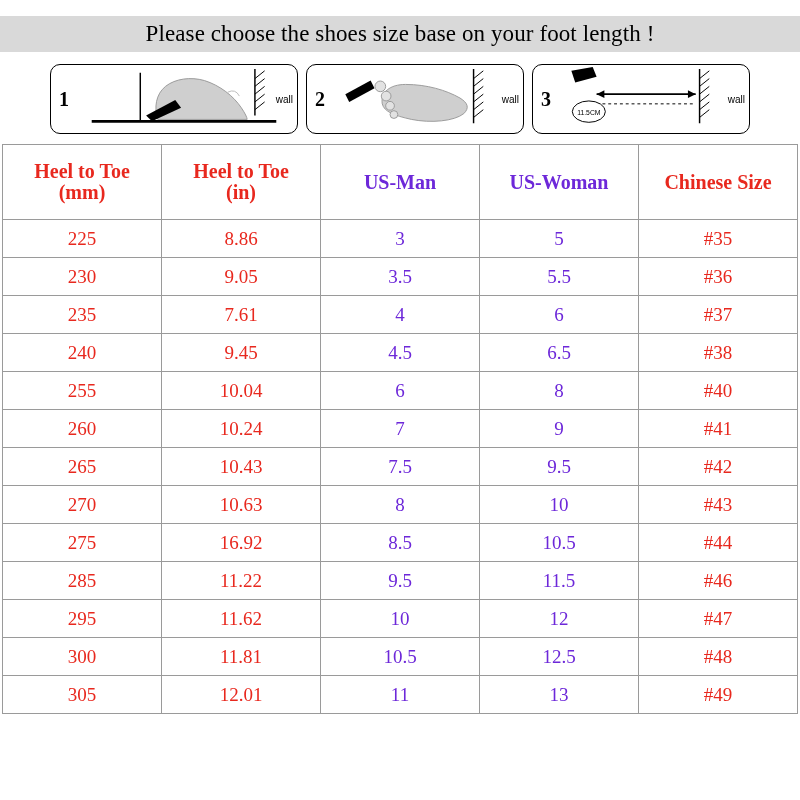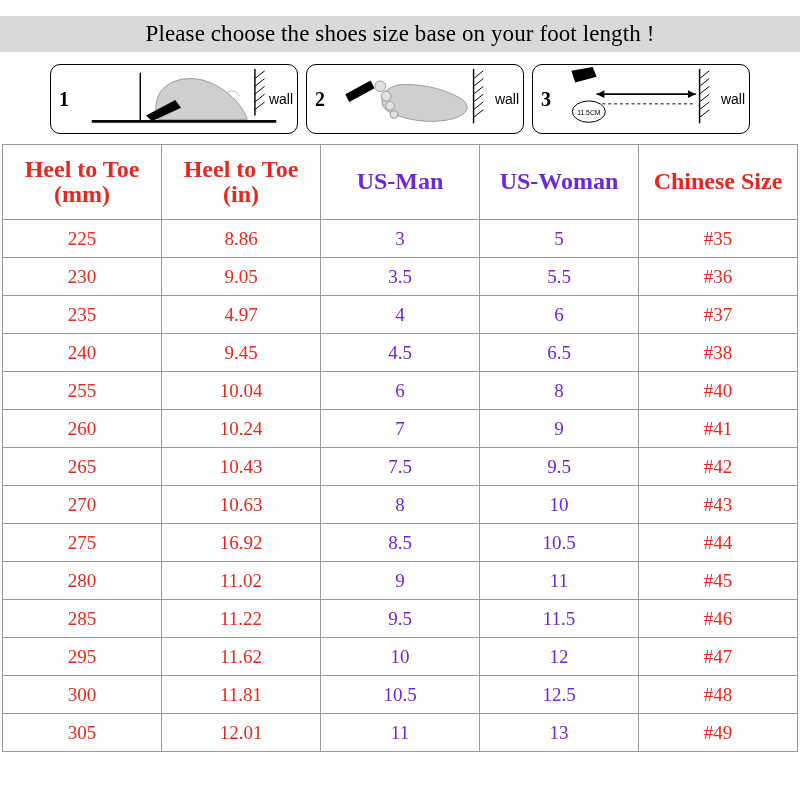--- a/index.html
+++ b/index.html
@@ -70,21 +70,21 @@
     font-size: 20px;
     font-weight: bold;
     font-family: "Liberation Serif", serif;
     color: #000;
   }
   .wall-label {
     position: absolute;
     right: 4px;
     top: 50%;
     transform: translateY(-50%);
-    font-size: 14px;
+    font-size: 10px;
     font-family: "Liberation Sans", sans-serif;
     color: #000;
   }
   .diag-svg {
     position: absolute;
     left: 28px;
     top: 0;
     height: 100%;
   }
 
@@ -104,21 +104,21 @@
   table.size-table td {
     border: 1px solid #9a9a9a;
     text-align: center;
     font-family: "Liberation Serif", serif;
     padding: 0;
     height: 37px;
     line-height: 1.05;
   }
   table.size-table thead th {
     height: 74px;
-    font-size: 24px;
+    font-size: 20px;
     font-weight: bold;
   }
   .col-red {
     color: #e8281e;
   }
   .col-black {
     color: #6d28d9;
   }
   table.size-table tbody td {
     font-size: 19px;
@@ -251,21 +251,21 @@
         </tr>
         <tr>
           <td class="col-red">230</td>
           <td class="col-red">9.05</td>
           <td class="col-black">3.5</td>
           <td class="col-black">5.5</td>
           <td class="col-red">#36</td>
         </tr>
         <tr>
           <td class="col-red">235</td>
-          <td class="col-red">4.97</td>
+          <td class="col-red">7.61</td>
           <td class="col-black">4</td>
           <td class="col-black">6</td>
           <td class="col-red">#37</td>
         </tr>
         <tr>
           <td class="col-red">240</td>
           <td class="col-red">9.45</td>
           <td class="col-black">4.5</td>
           <td class="col-black">6.5</td>
           <td class="col-red">#38</td>
@@ -299,27 +299,20 @@
           <td class="col-red">#43</td>
         </tr>
         <tr>
           <td class="col-red">275</td>
           <td class="col-red">16.92</td>
           <td class="col-black">8.5</td>
           <td class="col-black">10.5</td>
           <td class="col-red">#44</td>
         </tr>
         <tr>
-          <td class="col-red">280</td>
-          <td class="col-red">11.02</td>
-          <td class="col-black">9</td>
-          <td class="col-black">11</td>
-          <td class="col-red">#45</td>
-        </tr>
-        <tr>
           <td class="col-red">285</td>
           <td class="col-red">11.22</td>
           <td class="col-black">9.5</td>
           <td class="col-black">11.5</td>
           <td class="col-red">#46</td>
         </tr>
         <tr>
           <td class="col-red">295</td>
           <td class="col-red">11.62</td>
           <td class="col-black">10</td>

